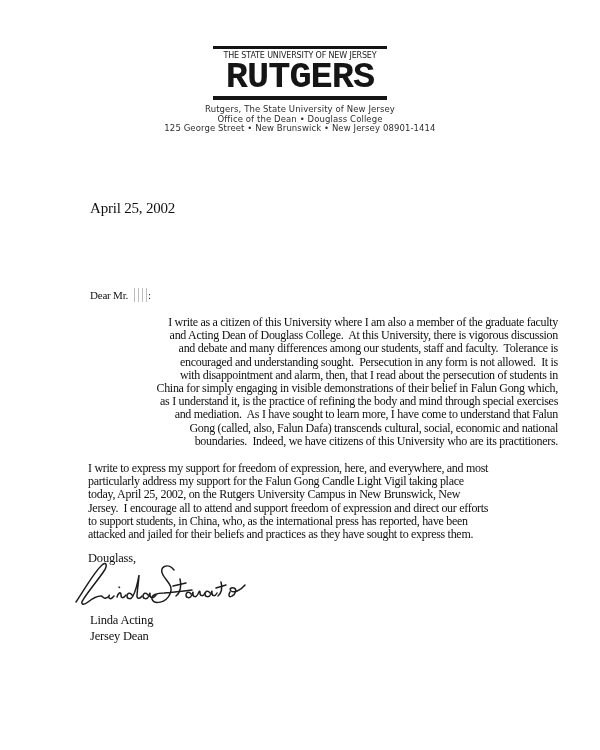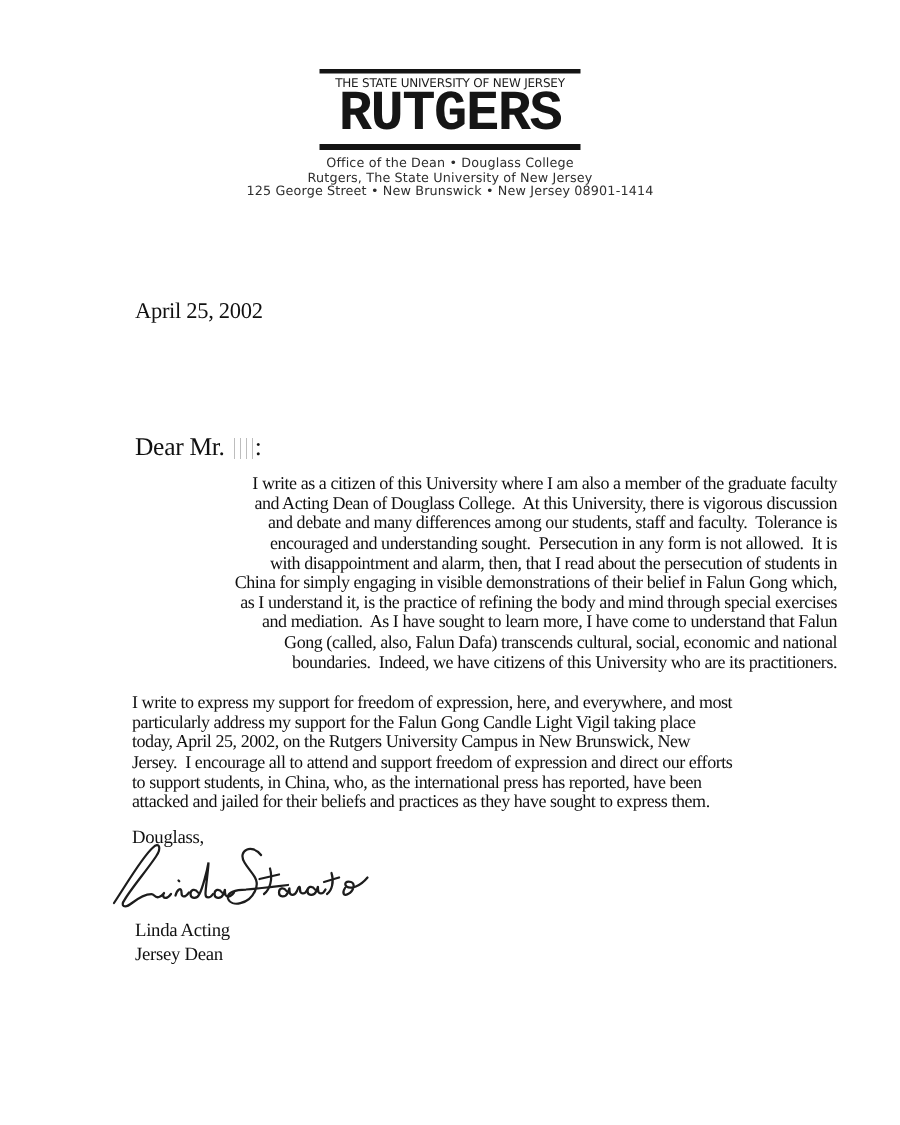--- a/index.html
+++ b/index.html
@@ -62,21 +62,21 @@
   .dateline {
     position: absolute;
     left: 90px; top: 200px;
     font-size: 15px;
     letter-spacing: -0.2px;
     white-space: nowrap;
   }
   .salutation {
     position: absolute;
     left: 90px; top: 288px;
-    font-size: 17px;
+    font-size: 11px;
     letter-spacing: -0.2px;
     white-space: nowrap;
   }
   .redacted {
     display: inline-block;
     width: 13px; height: 14px;
     margin: 0 1px 0 6px;
     vertical-align: -3px;
     background: repeating-linear-gradient(
       90deg,
@@ -121,22 +121,22 @@
 <body>
 
 <div class="page">
 
   <div class="letterhead">
     <div class="lh-bar-top"></div>
     <div class="lh-tagline">THE STATE UNIVERSITY OF NEW JERSEY</div>
     <div class="lh-wordmark">RUTGERS</div>
     <div class="lh-bar-bottom"></div>
     <div class="lh-address">
+      <div>Rutgers, The State University of New Jersey</div>
       <div>Office of the Dean  •  Douglass College</div>
-      <div>Rutgers, The State University of New Jersey</div>
       <div>125 George Street  •  New Brunswick  •  New Jersey 08901-1414</div>
     </div>
   </div>
 
   <div class="dateline">April 25, 2002</div>
 
   <div class="salutation">
     <span>Dear Mr.</span><span class="redacted"></span><span>:</span>
   </div>
 

